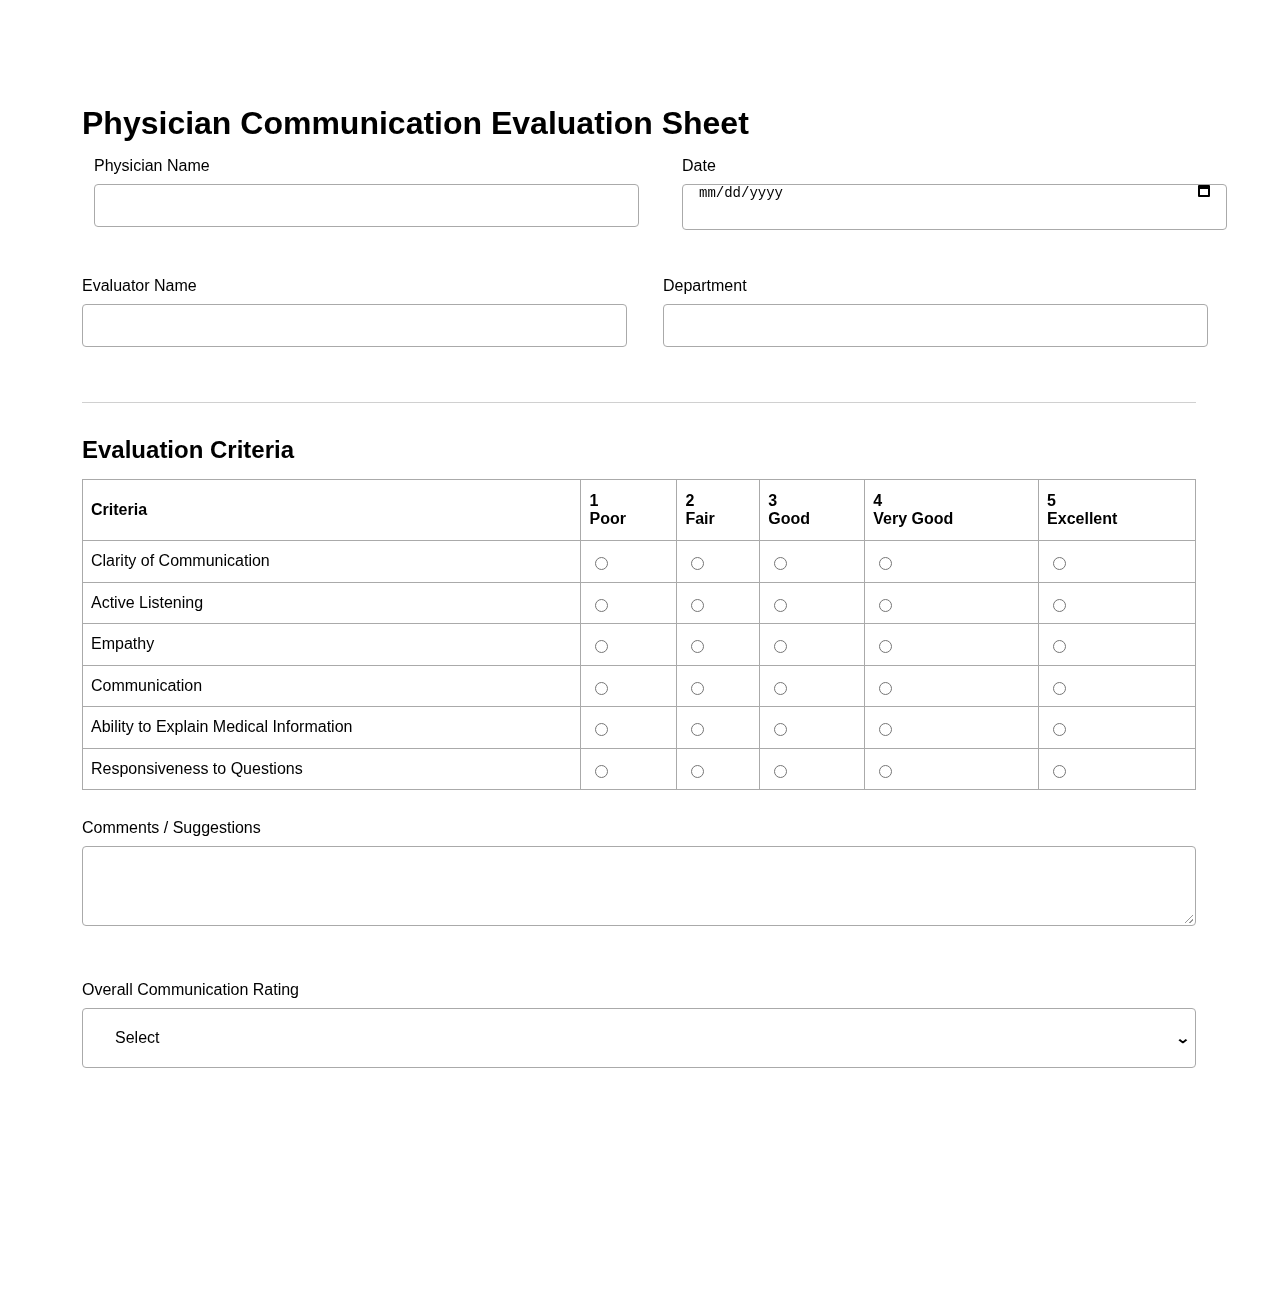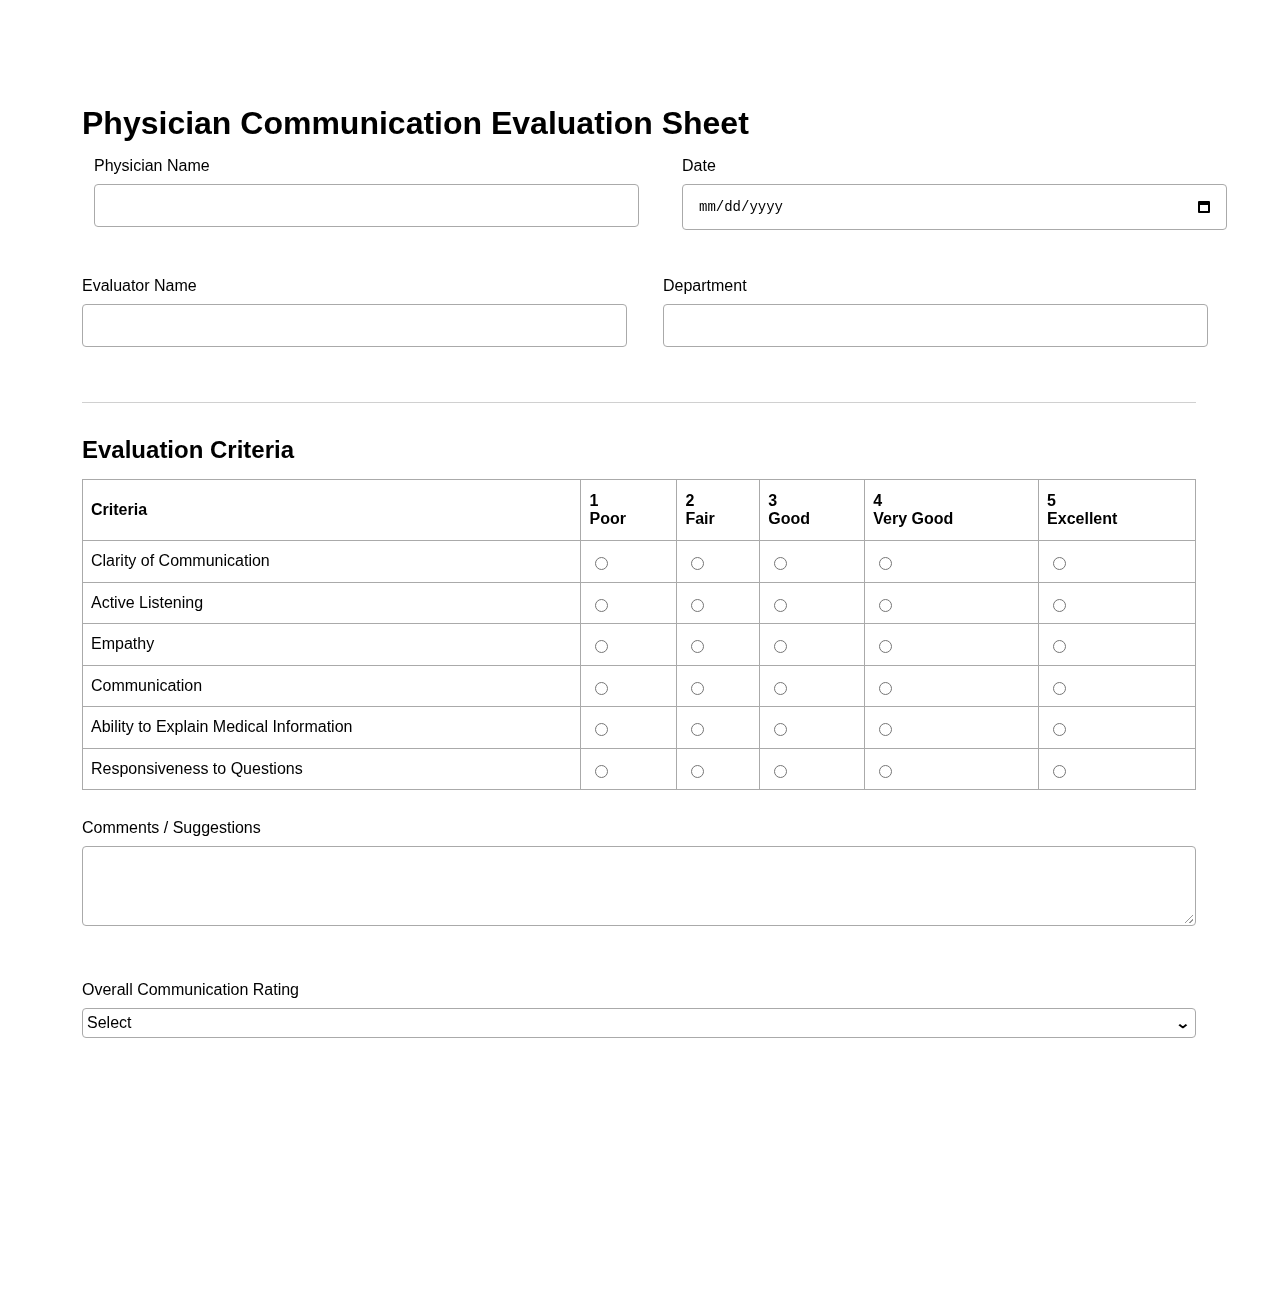--- a/index.html
+++ b/index.html
@@ -20,21 +20,21 @@
     }
     .field { position: absolute; width: 545px; }
     .field label { display: block; font-size: 16px; line-height: 18px; }
     .field input {
       display: block; width: 100%; margin-top: 9px;
       border: 1px solid #aaa; border-radius: 4px; background: #fff;
       font-family: "Liberation Sans", sans-serif; font-size: 16px; padding: 8px;
     }
     .txt { height: 43px; }
     .date-box {
-      display: flex; align-items: center; justify-content: space-between;
+      display: flex; justify-content: space-between;
       width: 100%; height: 46px; margin-top: 9px;
       border: 1px solid #aaa; border-radius: 4px; padding: 0 16px;
     }
     .date-ph { font-family: "Liberation Mono", monospace; font-size: 14px; color: #000; }
     .cal-icon {
       width: 12px; height: 12px; border: 2px solid #000; border-top-width: 4px; border-radius: 1px;
       position: relative;
     }
     hr.divider {
       position: absolute; left: 0; top: 402px; width: 1114px; margin: 0;
@@ -64,22 +64,22 @@
       position: relative; width: 100%; height: 80px; margin-top: 9px;
       border: 1px solid #aaa; border-radius: 4px;
     }
     .grip {
       position: absolute; right: 2px; bottom: 2px; width: 8px; height: 8px;
       background: linear-gradient(135deg, transparent 45%, #999 45%, #999 55%, transparent 55%, transparent 75%, #999 75%, #999 85%, transparent 85%);
     }
     .overall { position: absolute; left: 0; top: 981px; width: 1114px; }
     .select {
       display: flex; align-items: center; justify-content: space-between;
-      width: 100%; height: 30px; margin-top: 9px;
-      border: 1px solid #aaa; border-radius: 4px; padding: 0 6px 0 4px;
+      width: 100%; height: 60px; margin-top: 9px;
+      border: 1px solid #aaa; border-radius: 4px; padding: 0 6px 0 32px;
       font-size: 16px;
     }
     .chev { font-size: 14px; font-weight: bold; transform: scaleX(1.3); }
   </style>
 </head>
 <body>
 
 <div class="container">
   <h1>Physician Communication Evaluation Sheet</h1>
 

